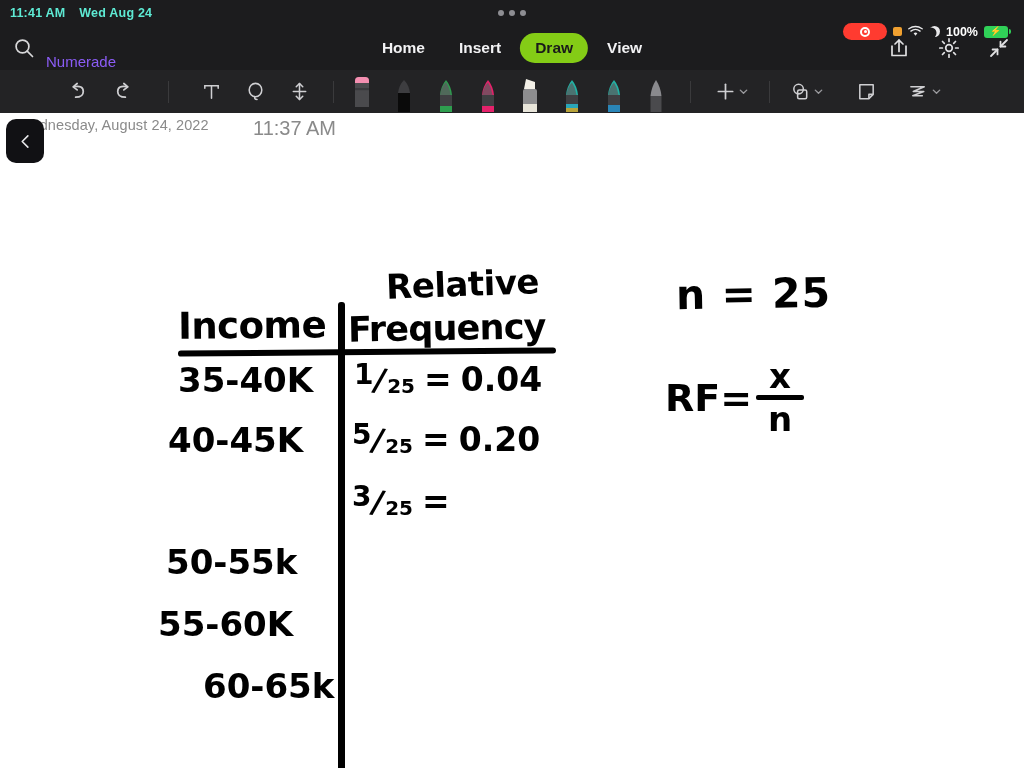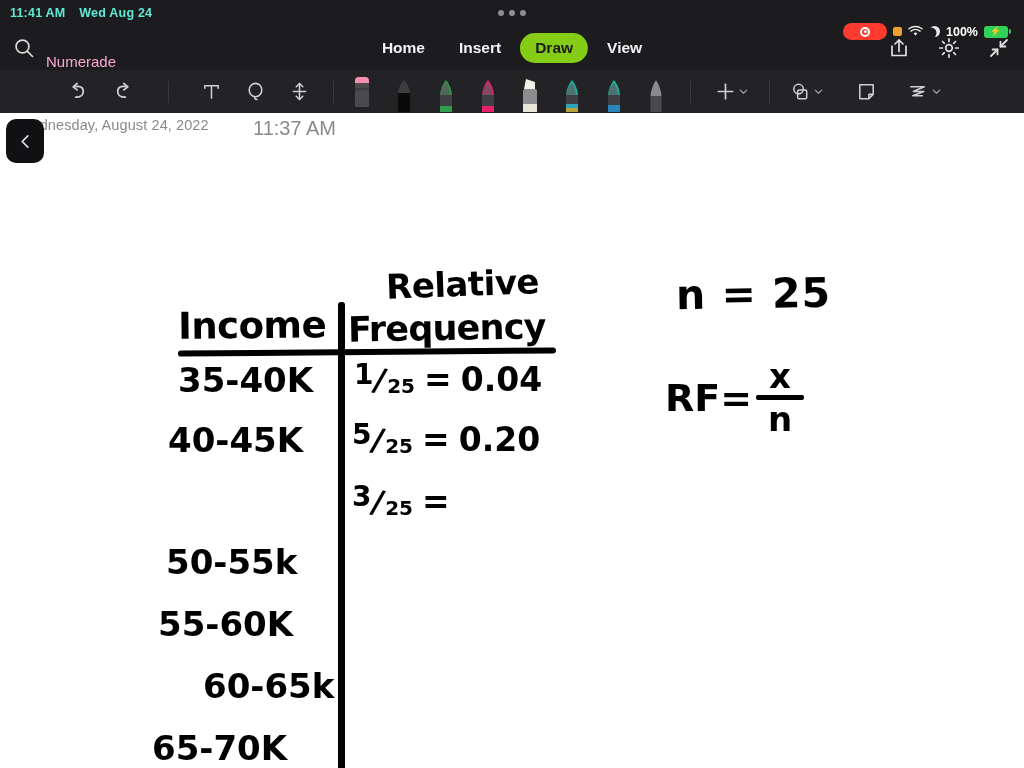--- a/index.html
+++ b/index.html
@@ -55,21 +55,21 @@
     width: 2px; height: 5px; background: #30d158; border-radius: 0 2px 2px 0;
   }
   .batt .bolt { color: #0b2c13; font-size: 9px; line-height: 1; }
 
   
   .app-header {
     position: absolute; top: 26px; left: 0; width: 1024px; height: 44px;
     background: #1c1c1e; display: flex; align-items: center; z-index: 35;
   }
   .search-area { display: flex; align-items: center; gap: 11px; padding-left: 13px; }
-  .search-label { color: #f9a8d4; font-size: 15px; margin-top: 26px; }
+  .search-label { color: #8b5cf6; font-size: 15px; margin-top: 26px; }
   .tabs {
     position: absolute; left: 50%; transform: translateX(-50%);
     display: flex; align-items: flex-start; gap: 4px;
   }
   .tab {
     color: #f2f2f4; font-size: 15.5px; font-weight: bold;
     padding: 6px 15px; border-radius: 15px; white-space: nowrap;
   }
   .tab.active { background: #84cc16; color: #1a1a1a; }
   .header-icons {
@@ -404,21 +404,20 @@
     <span class="ink hw-relative">Relative</span>
     <span class="ink hw-freq">Frequency</span>
     <span class="rule-h"></span>
     <span class="rule-v"></span>
 
     <span class="row-income" style="left:178px; top:248px;">35-40K</span>
     <span class="row-income" style="left:168px; top:308px;">40-45K</span>
     <span class="row-income" style="left:166px; top:430px;">50-55k</span>
     <span class="row-income" style="left:158px; top:492px;">55-60K</span>
     <span class="row-income" style="left:158px; top:554px;margin-left:45px;">60-65k</span>
-    <span class="row-income" style="left:152px; top:616px;">65-70K</span>
 
     <span class="row-rf" style="left:354px; top:248px;">
       <span class="frac">
         <span class="num">1</span>
         <span class="sl">/</span>
         <span class="den">25</span>
       </span>
       <span>=</span>
       <span>0.04</span>
     </span>

